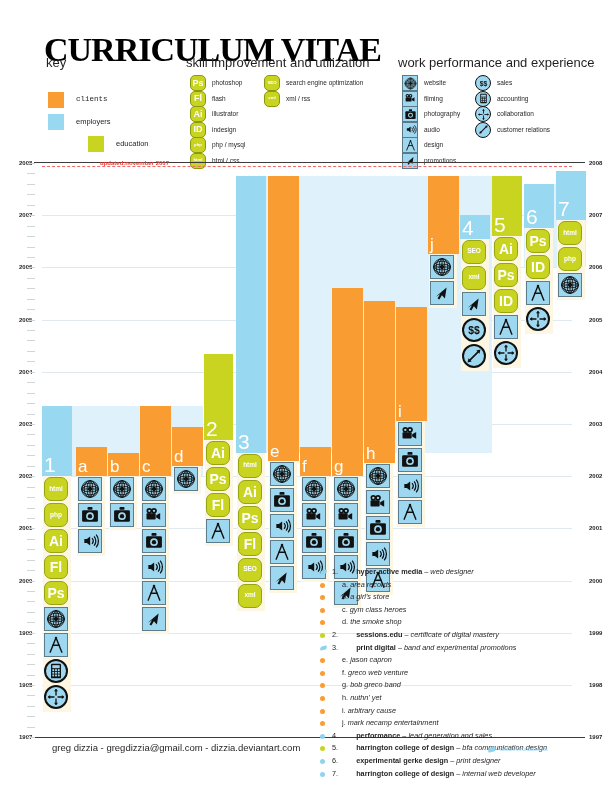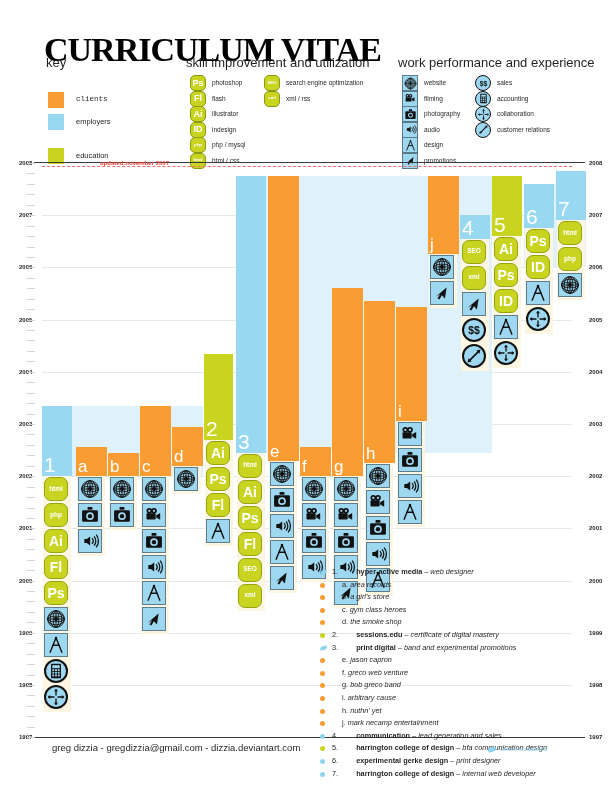--- a/index.html
+++ b/index.html
@@ -141,21 +141,21 @@
 
   <div id="key-legend">
       <div class="key-row" style="top: 92px; width: 110px; font-family: Liberation Mono, monospace;">
         <span class="key-sw" style="background: rgb(249, 157, 51);"></span>
         <span class="key-lbl">clients</span>
       </div>
       <div class="key-row" style="top: 114px; width: 110px;">
         <span class="key-sw" style="background: rgb(152, 216, 240);"></span>
         <span class="key-lbl">employers</span>
       </div>
-      <div class="key-row" style="top: 148px; width: 110px;">
+      <div class="key-row" style="top: 136px; width: 110px; margin-left: 40px;">
         <span class="key-sw" style="background: rgb(200, 212, 32);"></span>
         <span class="key-lbl">education</span>
       </div>
     </div>
   <div id="skill-legend">
       <div class="leg-item" style="left: 190px; top: 75px; width: 150px;">
         <span class="chip green">Ps</span>
         <span class="leg-lbl">photoshop</span>
       </div>
       <div class="leg-item" style="left: 190px; top: 90.5px; width: 150px;">
@@ -1138,33 +1138,33 @@
       <div class="li sub">
         <span class="dot d-client"></span>
         <span class="txt">f. <i>greco web venture</i></span>
       </div>
       <div class="li sub">
         <span class="dot d-client"></span>
         <span class="txt">g. <i>bob greco band</i></span>
       </div>
       <div class="li sub">
         <span class="dot d-client"></span>
-        <span class="txt">i. <i>arbitrary cause</i></span>
+        <span class="txt">h. <i>nuthn' yet</i></span>
       </div>
       <div class="li sub">
         <span class="dot d-client"></span>
-        <span class="txt">h. <i>nuthn' yet</i></span>
+        <span class="txt">i. <i>arbitrary cause</i></span>
       </div>
       <div class="li sub">
         <span class="dot d-client"></span>
         <span class="txt">j. <i>mark necamp entertainment</i></span>
       </div>
       <div class="li">
         <span class="dot d-emp"></span>
-        <span class="txt">4. <b>communication</b> – <i>lead generation and sales</i></span>
+        <span class="txt">4. <b>performance</b> – <i>lead generation and sales</i></span>
       </div>
       <div class="li">
         <span class="dot d-edu"></span>
         <span class="txt">5. <b>harrington college of design</b> – <i>bfa communication design</i></span>
       </div>
       <div class="li">
         <span class="dot d-emp"></span>
         <span class="txt">6. <b>experimental gerke design</b> – <i>print designer</i></span>
       </div>
       <div class="li">

